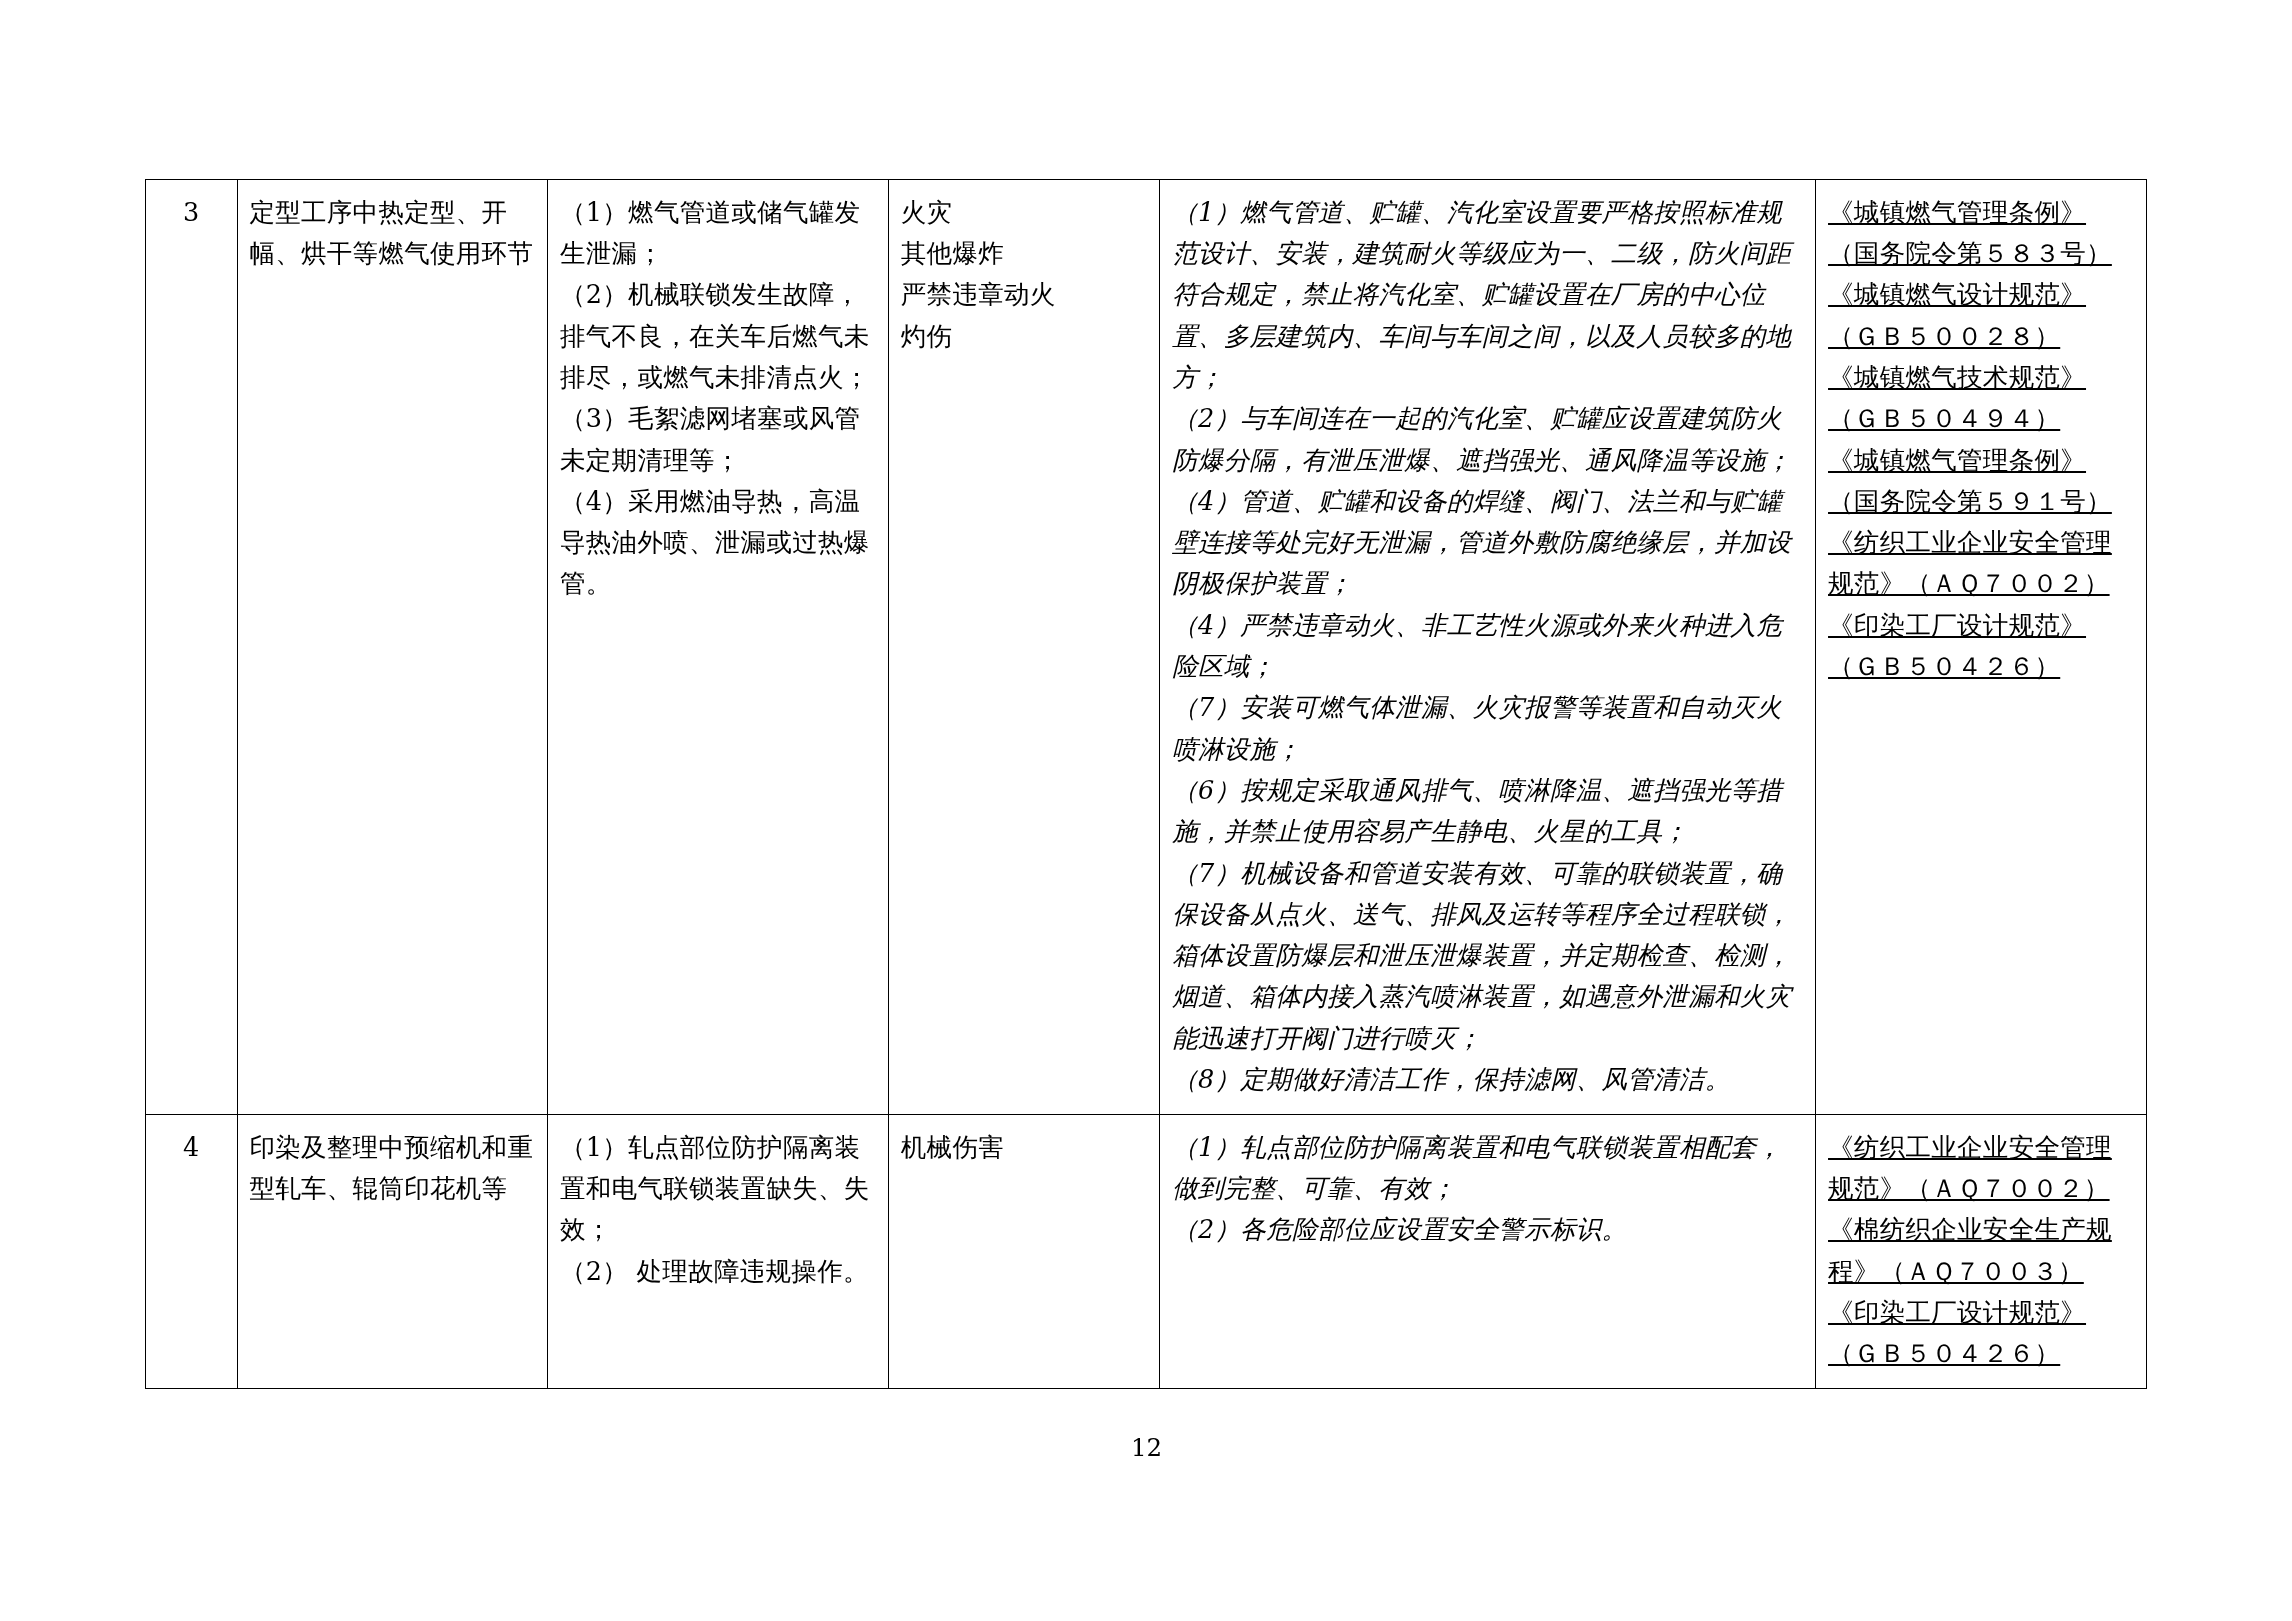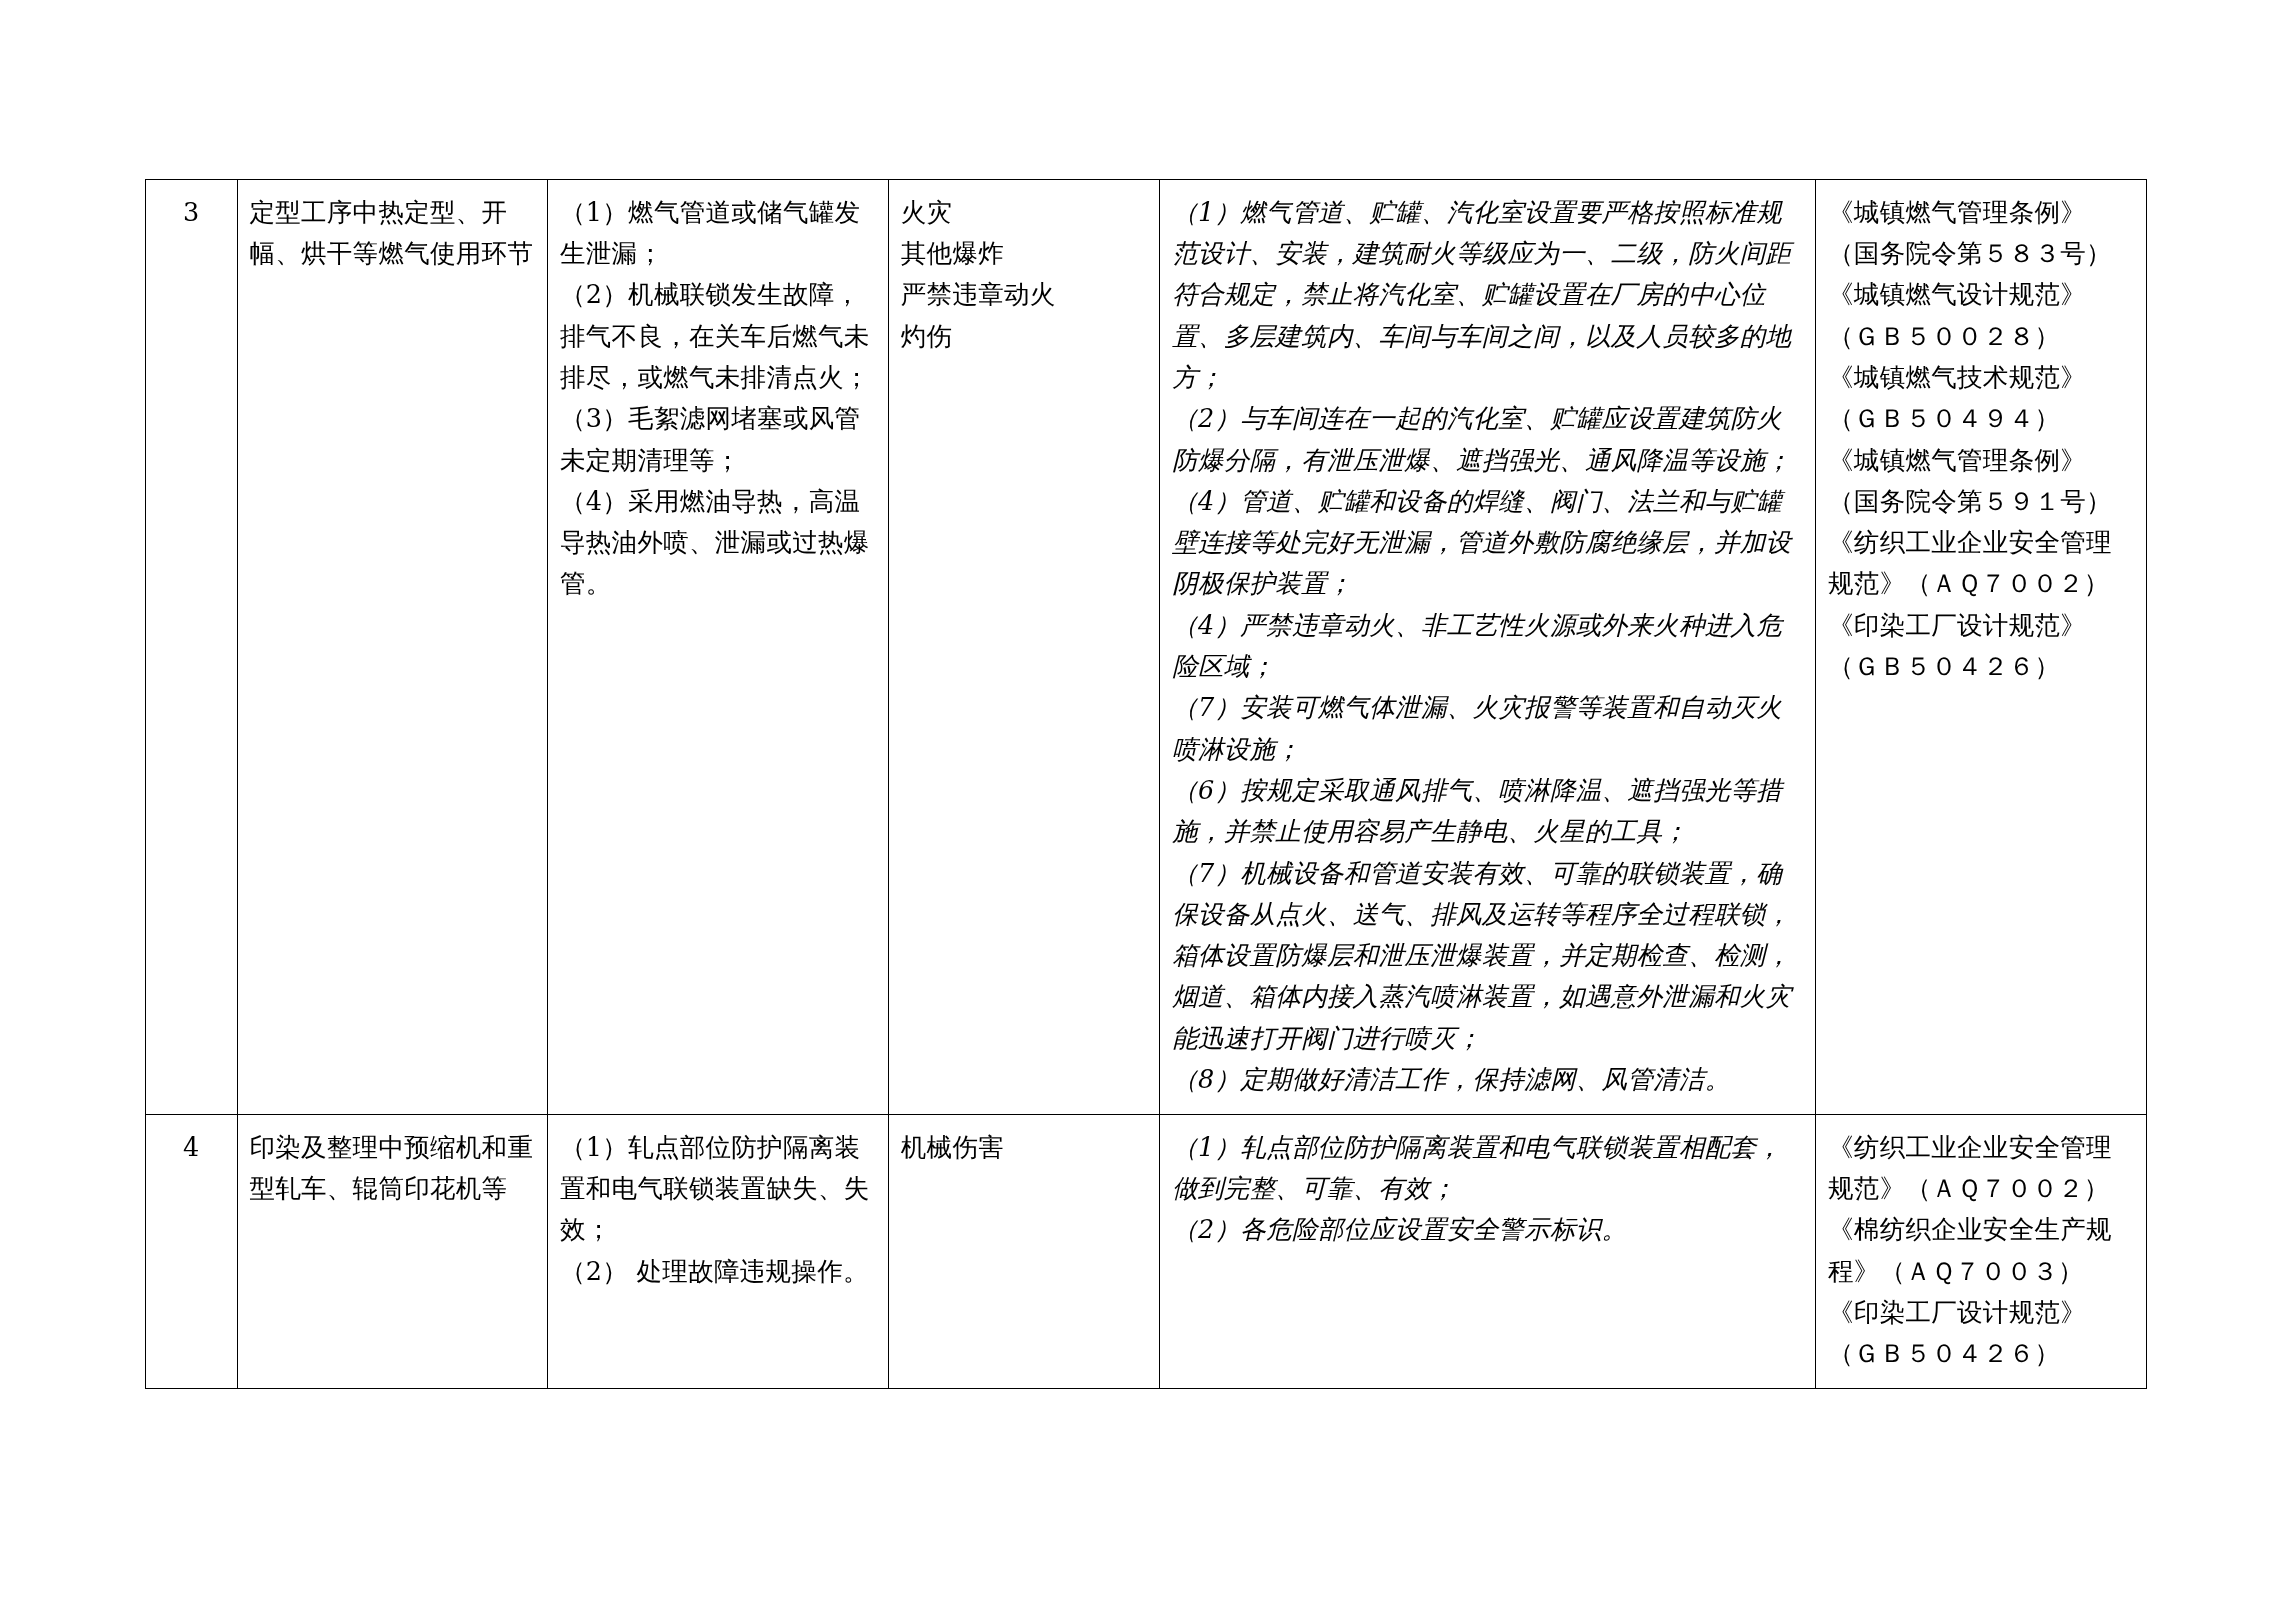--- a/index.html
+++ b/index.html
@@ -53,20 +53,21 @@
   }
   td.col-acc {
     width: 245px;
   }
   td.col-measure {
     width: 627px;
     font-style: italic;
   }
   td.col-basis {
     width: 304px;
+    text-decoration: underline;
   }
   .cell-line {
     display: block;
     white-space: pre-wrap;
     word-break: break-all;
   }
   .page-number {
     position: absolute;
     left: 0;
     top: 1433px;
@@ -141,15 +142,16 @@
         </td>
         <td class="col-basis">
           <span class="cell-line">《纺织工业企业安全管理规范》（ＡＱ７００２）</span>
           <span class="cell-line">《棉纺织企业安全生产规程》（ＡＱ７００３）</span>
           <span class="cell-line">《印染工厂设计规范》（ＧＢ５０４２６）</span>
         </td>
       </tr>
     </tbody>
   </table>
 
+  <div class="page-number">12</div>
 
 </div>
 
 
 </body></html>

